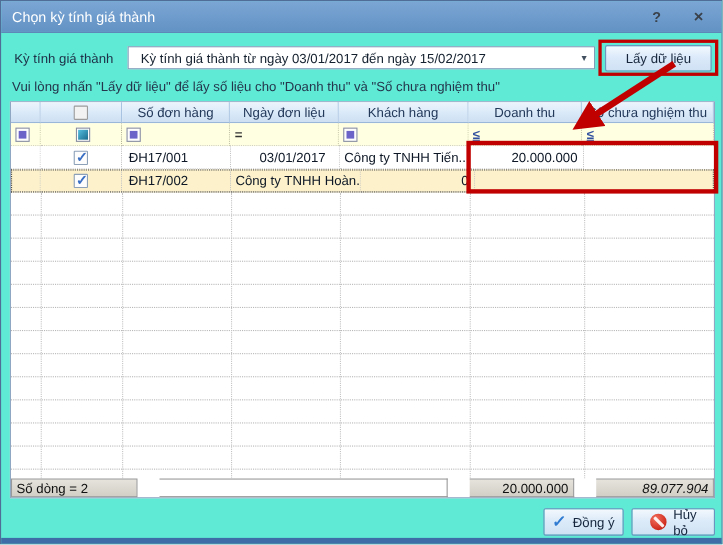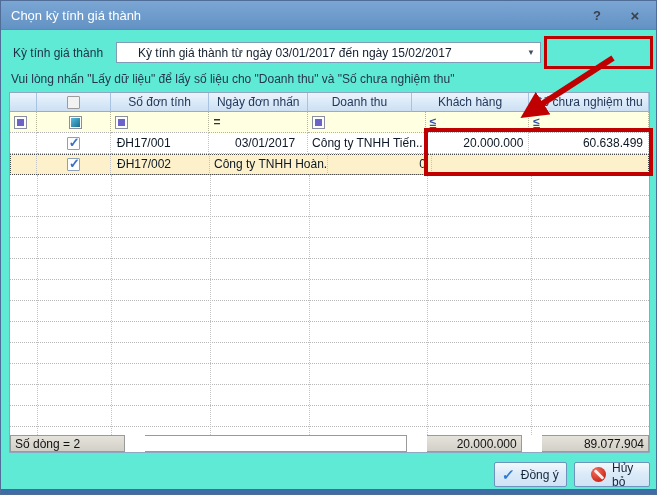--- a/index.html
+++ b/index.html
@@ -22,21 +22,21 @@
     color:#3a414b;font-weight:bold;font-size:13px;line-height:18px;cursor:pointer;
   }
   .tb-help{right:50px;}
   .tb-close{right:12px;font-size:15px;}
   
   .period-label{position:absolute;left:12px;top:45px;}
   .combobox{
     position:absolute;left:115px;top:41px;width:425px;height:21px;
     background:#fff;border:1px solid #7f9db9;display:flex;align-items:center;
   }
-  .combobox .cb-text{flex:1;padding-left:21px;color:#14202e;white-space:nowrap;overflow:hidden;}
+  .combobox .cb-text{flex:1;padding-left:11px;color:#14202e;white-space:nowrap;overflow:hidden;}
   .combobox .cb-arrow{width:18px;text-align:center;font-size:8px;color:#42505f;}
   .fetch-btn{
     position:absolute;left:549px;top:40px;width:97px;height:24px;
     background:linear-gradient(#f4f9fe,#dceafa 45%,#cfe1f4);
     border:1px solid #6f94bf;border-radius:2px;
     text-align:center;line-height:22px;color:#17263b;cursor:pointer;
   }
   .instruction{position:absolute;left:10px;top:71px;color:#25364d;}
   
   .grid{
@@ -74,21 +74,21 @@
   .vline{position:absolute;top:0;height:260px;width:0;border-left:1px dotted #c3c3c3;}
   
   .foot{position:absolute;left:0;top:342px;height:17px;width:639px;display:flex;gap:20px;}
   .fcell{
     background:linear-gradient(#e6e3dc,#d2cfc7);border:1px solid #9a9a9a;
     border-left:none;height:17px;display:flex;align-items:center;padding:0 4px;color:#111;
   }
   .fcell.first{border-left:1px solid #9a9a9a;width:127px;}
   .fwhite{background:#fff;border:1px solid #9a9a9a;border-left:none;width:290px;height:17px;}
   .fnum{justify-content:flex-end;}
-  .f6{width:104px;}.f7{width:118px;}
+  .f6{width:104px;}.f7{width:118px;font-style:italic;}
   
   .checkbox{
     width:13px;height:13px;background:#fdfdfd;border:1px solid #8ca0b8;
     position:relative;border-radius:1px;cursor:pointer;
   }
   .checkbox .mark{
     position:absolute;left:1px;top:-3px;color:#3a6fc4;font-weight:bold;font-size:13px;
   }
   .checkbox.plain{background:#f2f2f2;border:1px solid #9b9b9b;}
   .filter-sq{
@@ -135,35 +135,36 @@
     <span class="title">Chọn kỳ tính giá thành</span>
   </div>
   <div class="tb-btn tb-help">?</div>
   <div class="tb-btn tb-close">×</div>
 
   <div class="period-label">Kỳ tính giá thành</div>
   <div class="combobox">
     <span class="cb-text">Kỳ tính giá thành từ ngày 03/01/2017 đến ngày 15/02/2017</span>
     <span class="cb-arrow">▼</span>
   </div>
+  <div class="fetch-btn">Lấy dữ liệu</div>
   <div class="red-box-btn"></div>
 
   <div class="instruction">Vui lòng nhấn "Lấy dữ liệu" để lấy số liệu cho "Doanh thu" và "Số chưa nghiệm thu"</div>
 
   <div class="grid">
 
     <div class="row hdr">
       <div class="cell c1"></div>
       <div class="cell c2">
         <span class="checkbox plain"></span>
       </div>
-      <div class="cell c3">Số đơn tính</div>
-      <div class="cell c4">Ngày đơn nhấn</div>
+      <div class="cell c3">Số đơn hàng</div>
+      <div class="cell c4">Ngày đơn liệu</div>
+      <div class="cell c5">Khách hàng</div>
       <div class="cell c6">Doanh thu</div>
-      <div class="cell c5">Khách hàng</div>
       <div class="cell c7">Số chưa nghiệm thu</div>
     </div>
 
     <div class="row flt">
       <div class="cell c1">
         <span class="filter-sq">
             <span class="inner"></span>
           </span>
       </div>
       <div class="cell c2" style="justify-content:center;">
@@ -196,21 +197,20 @@
       <div class="cell c1"></div>
       <div class="cell c2">
         <span class="checkbox">
             <span class="mark">✓</span>
           </span>
       </div>
       <div class="cell c3">ĐH17/001</div>
       <div class="cell c4">03/01/2017</div>
       <div class="cell c5">Công ty TNHH Tiến..</div>
       <div class="cell c6">20.000.000</div>
-      <div class="cell c7">60.638.499</div>
     </div>
 
     <div class="row data r2">
       <div class="cell c1"></div>
       <div class="cell c2">
         <span class="checkbox">
             <span class="mark">✓</span>
           </span>
       </div>
       <div class="cell c3">ĐH17/002</div>

